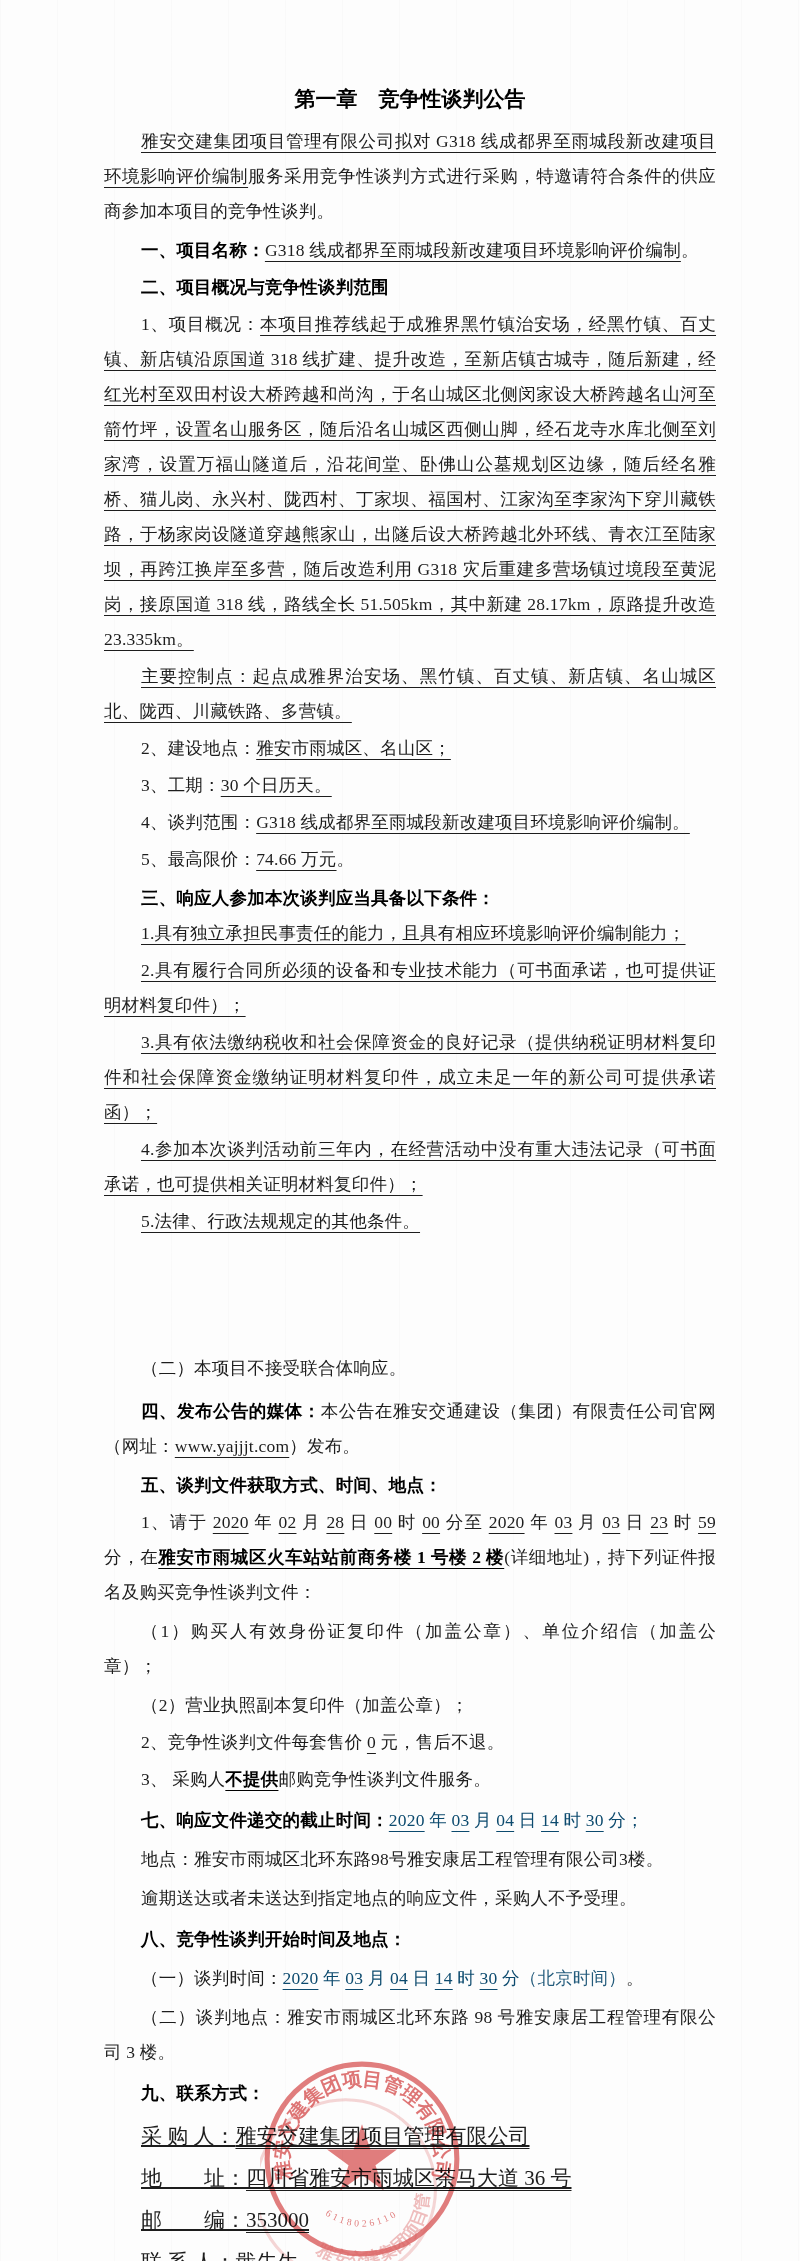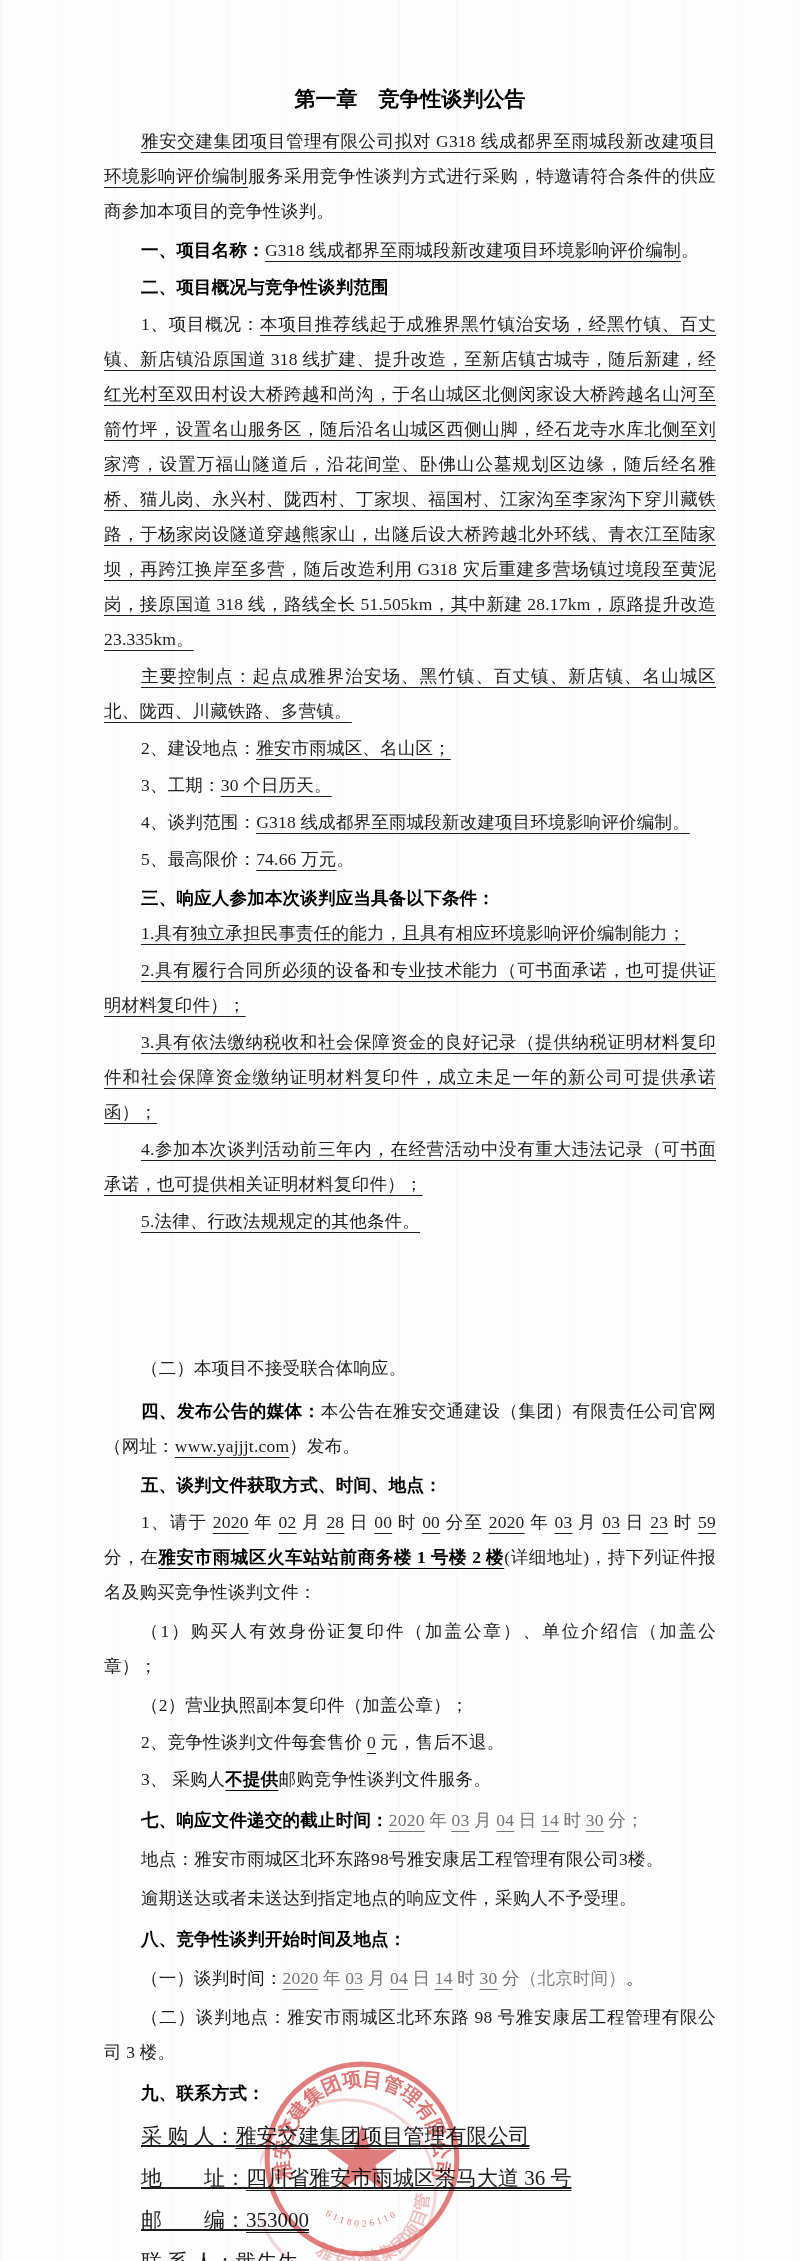--- a/index.html
+++ b/index.html
@@ -12,21 +12,21 @@
     content:"";position:absolute;inset:0;pointer-events:none;
     background:repeating-linear-gradient(90deg,rgba(0,0,0,0.015) 0 1px,transparent 1px 57px);
   }
   .content{padding:84px 84px 0 104px;}
   .title{margin:0 0 10px 0;font-size:21px;line-height:30px;text-align:center;font-weight:700;color:#000;}
   .para{margin:0;font-size:17.5px;line-height:35px;text-align:justify;letter-spacing:.2px;}
   .crow{margin:0 0 7px 0;font-size:21px;line-height:35px;text-decoration:underline;}
   .ind{text-indent:37px;}
   .b{font-weight:700;color:#000;}
   .u{text-decoration:underline;text-underline-offset:5px;text-decoration-thickness:1px;}
-  .red{color:#737373;}
+  .red{color:#0c4a6e;}
   .soft{opacity:.9;}
   .mt2{margin-top:2px}.mt4{margin-top:4px}.mt6{margin-top:6px}.mt8{margin-top:8px}
   .gap{height:112px;}
   .contacts{position:relative;margin-top:8px;}
   .stamp{
     position:absolute;top:-62px;left:156px;width:204px;height:204px;
     mix-blend-mode:multiply;opacity:.92;pointer-events:none;
   }
 </style>
 </head>

